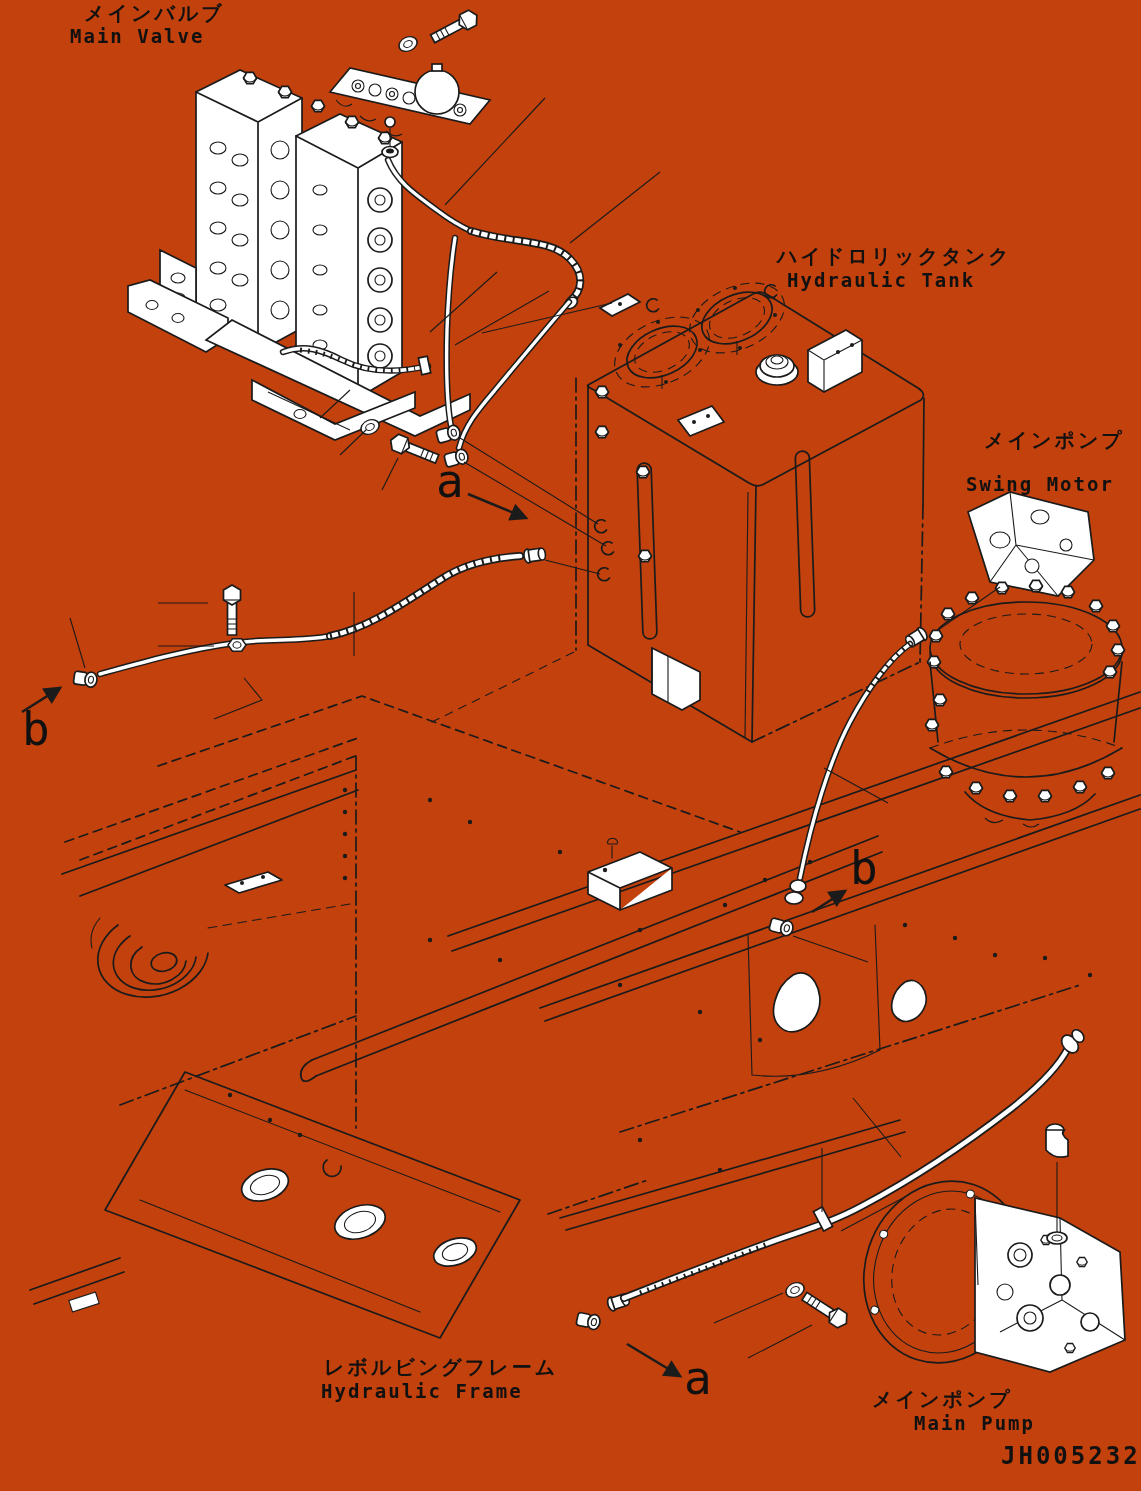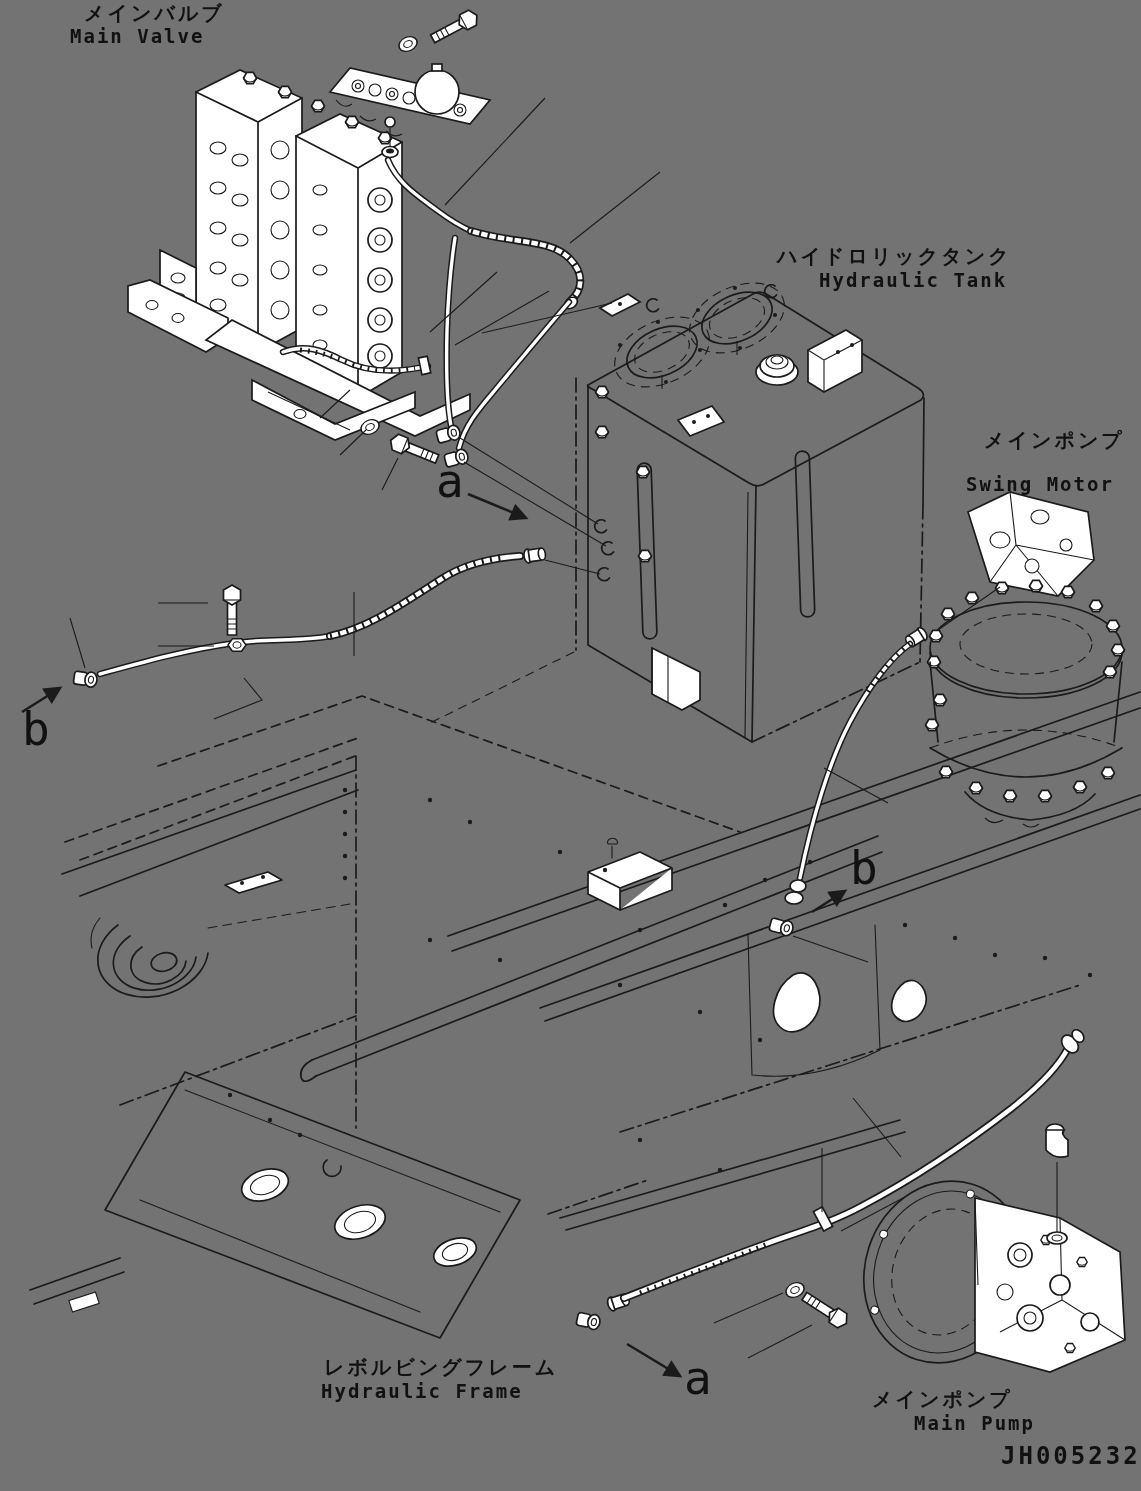--- a/index.html
+++ b/index.html
@@ -1,17 +1,17 @@
 <!DOCTYPE html>
 <html><head>
 <meta charset="utf-8">
 <style>
   html,body{margin:0;padding:0;background:#e8e8e8;}
   .sheet{
-    position:relative;width:1141px;height:1491px;background:#737373;
+    position:relative;width:1141px;height:1491px;background:#c2410c;
     font-family:"DejaVu Sans Mono","DejaVu Sans",monospace;color:#111;
     overflow:hidden;margin:0 auto;
   }
   .sheet svg{position:absolute;left:0;top:0;}
   .lbl{position:absolute;white-space:nowrap;line-height:1;letter-spacing:2px;}
   .jp{font-size:20px;font-family:"DejaVu Sans",sans-serif;letter-spacing:3px;font-weight:bold;}
   .en{font-size:19px;font-weight:bold;}
   .callout{position:absolute;font-size:46px;font-weight:normal;line-height:1;}
   .pn{position:absolute;font-size:24px;letter-spacing:3px;font-weight:bold;}
   
@@ -496,21 +496,21 @@
   <line class="arrow" x1="22" y1="712" x2="60" y2="688" marker-end="url(#ah)"></line>
   <line class="arrow" x1="812" y1="912" x2="845" y2="891" marker-end="url(#ah)"></line>
   <line class="arrow" x1="627" y1="1344" x2="680" y2="1376" marker-end="url(#ah)"></line>
 </g>
 </svg>
 
 <div class="lbl jp" style="left:84px;top:3px;">メインバルブ</div>
 <div class="lbl en" style="left:70px;top:27px;">Main Valve</div>
 
 <div class="lbl jp" style="left:777px;top:246px;">ハイドロリックタンク</div>
-<div class="lbl en" style="left:787px;top:271px;margin-left:32px;">Hydraulic Tank</div>
+<div class="lbl en" style="left:787px;top:271px;">Hydraulic Tank</div>
 
 <div class="lbl jp" style="left:984px;top:430px;">メインポンプ</div>
 <div class="lbl en" style="left:966px;top:475px;">Swing Motor</div>
 
 <div class="lbl jp" style="left:324px;top:1357px;">レボルビングフレーム</div>
 <div class="lbl en" style="left:321px;top:1382px;">Hydraulic Frame</div>
 
 <div class="lbl jp" style="left:872px;top:1389px;">メインポンプ</div>
 <div class="lbl en" style="left:914px;top:1414px;">Main Pump</div>
 

